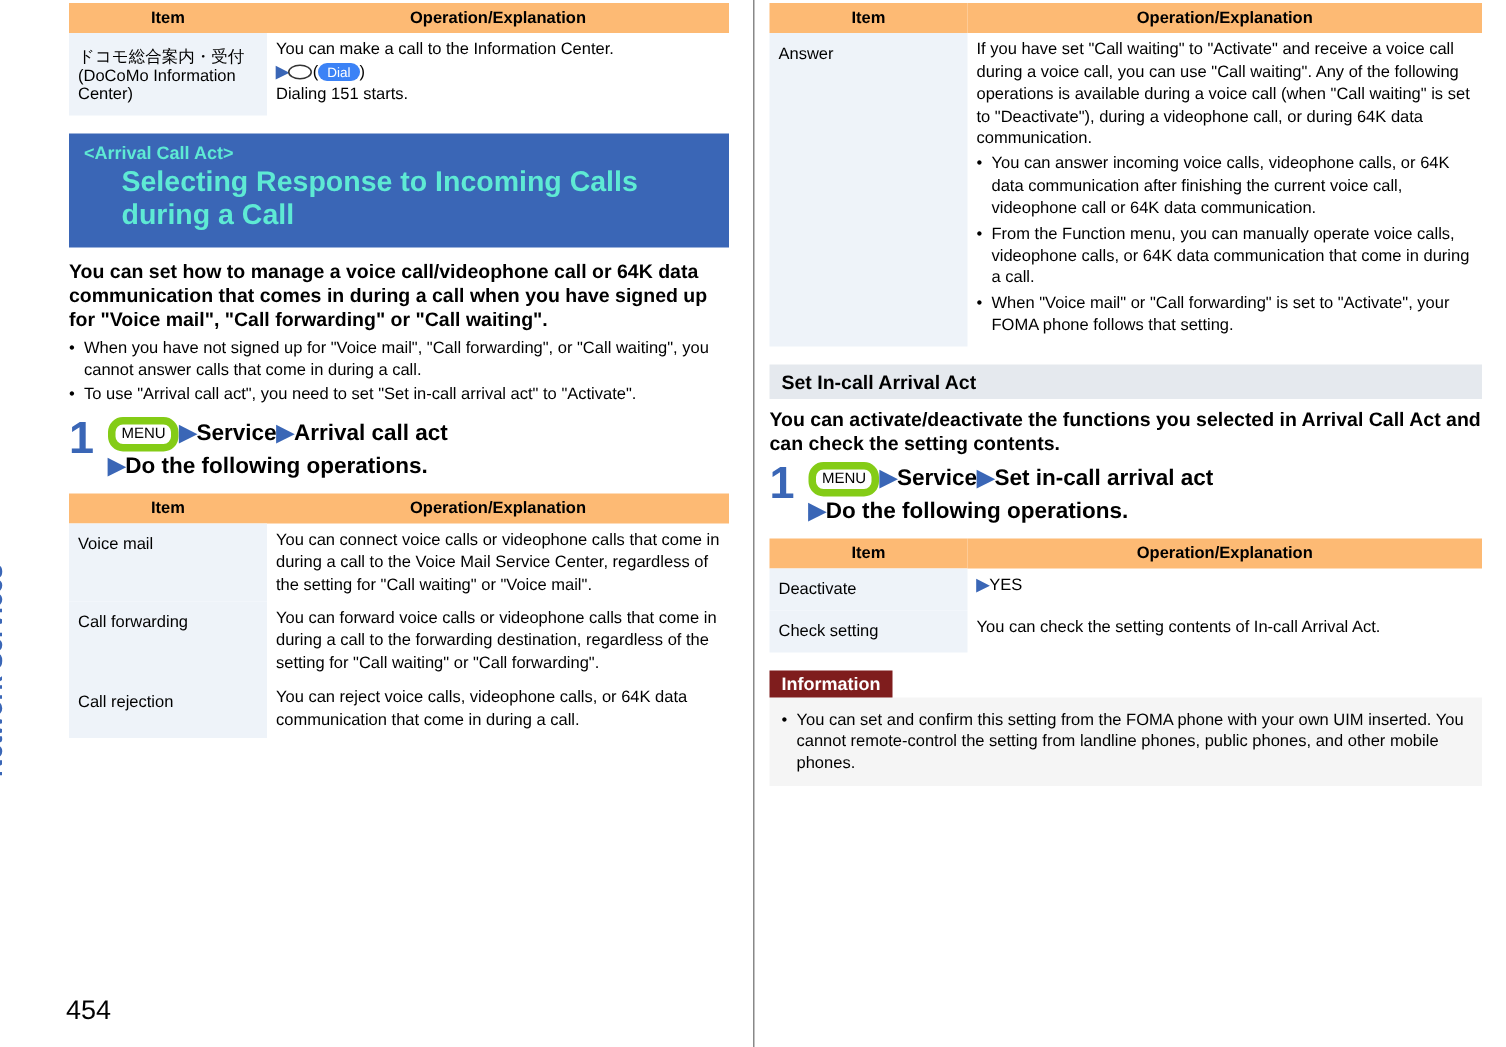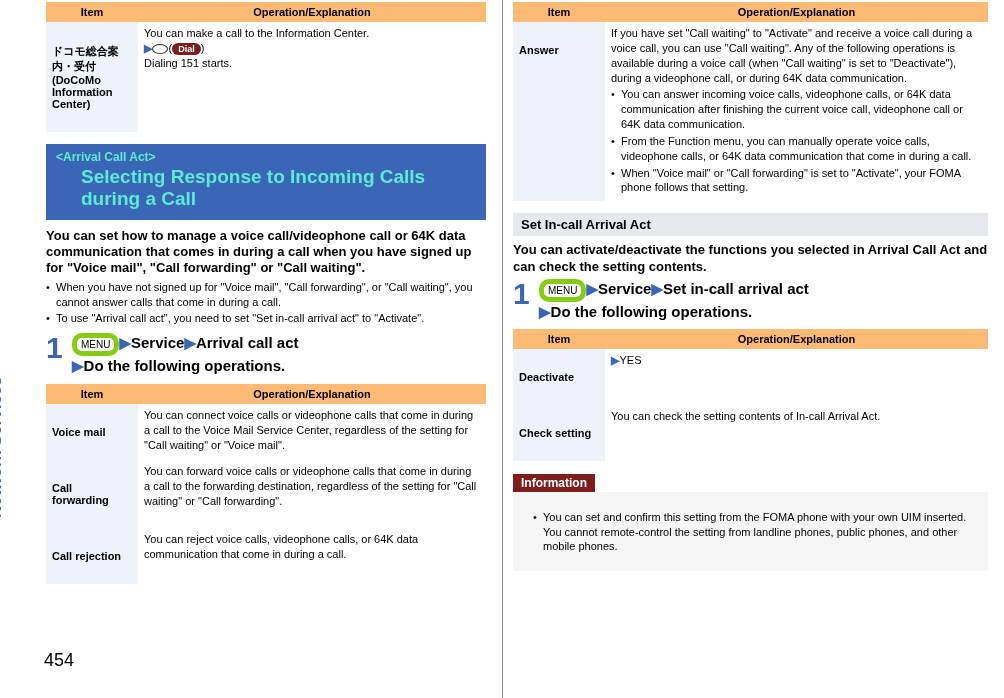--- a/index.html
+++ b/index.html
@@ -1,46 +1,46 @@
 <!DOCTYPE html>
 <html><head>
 <meta charset="utf-8">
 <style>
   * { box-sizing: border-box; margin: 0; padding: 0; }
   html, body { width: 1004px; height: 698px; font-family: Arial, Helvetica, sans-serif; background:#fff; color:#000; }
   .page { display:flex; width:1004px; height:698px; position:relative; }
   .sidebar { position:absolute; left:0; top:0; bottom:0; width:34px; }
   .sidebar-label { position:absolute; bottom:180px; left:6px; transform:rotate(-90deg); transform-origin:left bottom; font-size:17px; font-weight:700; color:#3a66b6; white-space:nowrap; }
-  .pagenum { position:absolute; bottom:27px; left:44px; font-size:18px; }
+  .pagenum { position:absolute; bottom:14px; left:44px; font-size:18px; }
   .col { padding:0 16px 0 46px; width:502px; }
   .col.right { padding:0 16px 0 10px; border-left:1px solid #888; }
 
   table.info { width:100%; border-collapse:collapse; font-size:11px; margin:2px 0 12px 0; }
   table.info th { background:#fdba74; text-align:center; font-weight:700; padding:4px 6px; }
-  table.info td.k { background:#eef3f9; font-weight:700; vertical-align:top; padding:22px 6px; width:92px; }
+  table.info td.k { background:#eef3f9; font-weight:400; vertical-align:top; padding:8px 6px; width:132px; }
   table.info td.v { padding:4px 6px; vertical-align:top; line-height:1.35; }
   table.info td.v ul { list-style:none; padding-left:0; }
   table.info td.v li { position:relative; padding-left:10px; margin:2px 0; }
   table.info td.v li:before { content:"•"; position:absolute; left:0; }
 
   .blue-box { background:#3a66b6; color:#5eead4; padding:6px 10px 10px 10px; margin:6px 0 8px 0; }
   .blue-box .tag { font-size:12px; font-weight:700; }
   .blue-box h2 { font-size:19px; font-weight:700; line-height:1.15; margin-top:2px;margin-left:25px; }
 
   p.lead { font-size:13px; font-weight:700; line-height:1.25; margin:4px 0; }
   ul.notes { list-style:none; padding-left:0; font-size:11px; margin:2px 0 8px 0; }
   ul.notes li { position:relative; padding-left:10px; line-height:1.3; margin:2px 0; }
   ul.notes li:before { content:"•"; position:absolute; left:0; }
 
   .step { display:flex; align-items:flex-start; gap:6px; margin:4px 0 8px 0; }
   .step-num { font-size:30px; font-weight:700; color:#3a66b6; line-height:1; width:20px; }
   .step-body { font-size:15px; font-weight:700; line-height:1.3; }
   .menu-key { display:inline-block; border:5px solid #84cc16; border-radius:10px; padding:0 4px; font-size:10px; vertical-align:middle; font-weight:400; }
   .arrow-r { color:#3a66b6; font-weight:700; }
-  .dial-key { display:inline-block; background:#7f1d1d; color:#fff; border-radius:8px; font-size:9px; padding:0 6px; vertical-align:middle;font-weight:bold; }
+  .dial-key { display:inline-block; background:#3b82f6; color:#fff; border-radius:8px; font-size:9px; padding:0 6px; vertical-align:middle; }
   .oval-key { display:inline-block; border:1px solid #333; border-radius:50%; width:16px; height:10px; vertical-align:middle; position:relative; }
 
   .sub-heading { background:#e5e9ee; font-weight:700; font-size:13px; padding:4px 8px; margin:8px 0 6px 0; }
   .info-black { background:#7f1d1d; color:#fff; font-weight:700; font-size:12px; padding:2px 8px; display:inline-block; }
   .info-body { font-size:11px; background:#f5f5f5; padding:6px 8px; }
   .arrow-blue { color:#3a66b6; font-weight:700; }
 </style>
 </head>
 <body>
 
@@ -154,19 +154,19 @@
       <tr>
             <td class="k">Check setting</td>
             <td class="v">You can check the setting contents of In-call Arrival Act.</td>
           </tr>
     </tbody>
       </table>
 
     <div>
       <span class="info-black">Information</span>
       <div class="info-body">
-        <ul class="notes" style="margin:12px;">
+        <ul class="notes" style="margin:0;">
           <li>You can set and confirm this setting from the FOMA phone with your own UIM inserted. You cannot remote-control the setting from landline phones, public phones, and other mobile phones.</li>
         </ul>
       </div>
     </div>
   </div>
 </div>
 
 </body></html>

